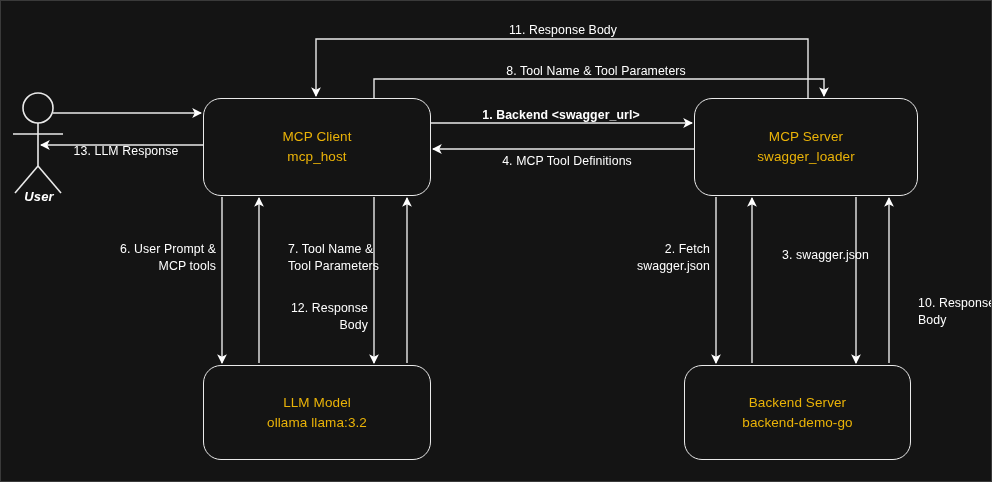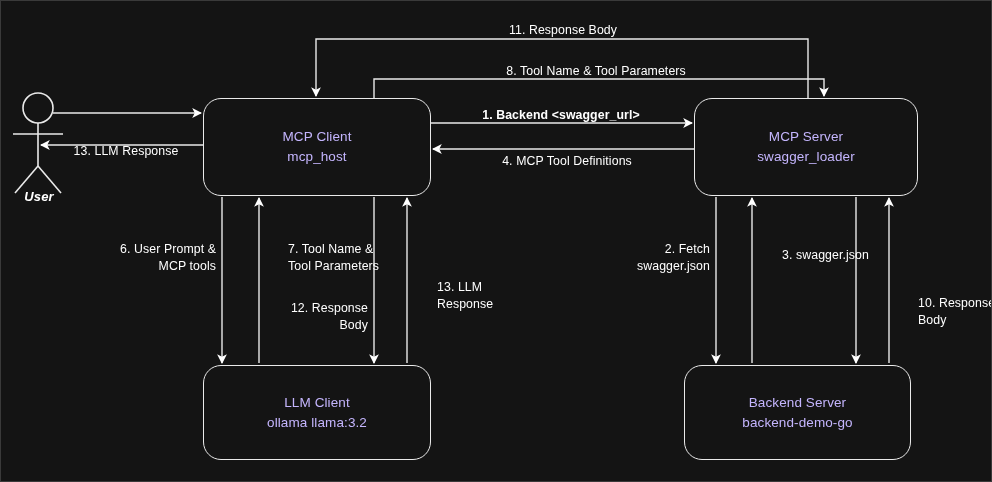--- a/index.html
+++ b/index.html
@@ -27,21 +27,21 @@
   .node {
     position: absolute;
     box-sizing: border-box;
     border: 1.6px solid #eaeaea;
     border-radius: 18px;
     background: #141414;
     display: flex;
     flex-direction: column;
     align-items: center;
     justify-content: center;
-    color: #c4b5fd;
+    color: #eab308;
     font-size: 13.5px;
     line-height: 1.45;
     text-align: center;
     letter-spacing: .1px;
   }
   .node .line2 { }
   .edge-label {
     position: absolute;
     color: #ffffff;
     font-size: 12.3px;
@@ -111,21 +111,21 @@
     <div>MCP Client</div>
     <div class="line2">mcp_host</div>
   </div>
 
   <div class="node" style="left:693px; top:97px; width:224px; height:98px;">
     <div>MCP Server</div>
     <div class="line2">swagger_loader</div>
   </div>
 
   <div class="node" style="left:202px; top:364px; width:228px; height:95px;">
-    <div>LLM Client</div>
+    <div>LLM Model</div>
     <div class="line2">ollama llama:3.2</div>
   </div>
 
   <div class="node" style="left:683px; top:364px; width:227px; height:95px;">
     <div>Backend Server</div>
     <div class="line2">backend-demo-go</div>
   </div>
 
   <div class="actor-label" style="left:7px; top:188px; width:62px;font-style:italic;">User</div>
 
@@ -142,22 +142,20 @@
 
   <div class="edge-label lbl-right" style="left:95px; top:240px; width:120px;">6. User Prompt &amp;
 MCP tools</div>
 
   <div class="edge-label lbl-left" style="left:263px; top:240px; width:120px;">7. Tool Name &amp;
 Tool Parameters</div>
 
   <div class="edge-label lbl-right" style="left:265px; top:299px; width:102px;">12. Response
 Body</div>
 
-  <div class="edge-label lbl-left" style="left:412px; top:278px; width:100px;">13. LLM
-Response</div>
 
   <div class="edge-label lbl-right" style="left:592px; top:240px; width:117px;">2. Fetch
 swagger.json</div>
 
   <div class="edge-label lbl-left" style="left:757px; top:246px; width:130px;">3. swagger.json</div>
 
 
   <div class="edge-label lbl-left" style="left:893px; top:294px; width:96px;">10. Response
 Body</div>
 

